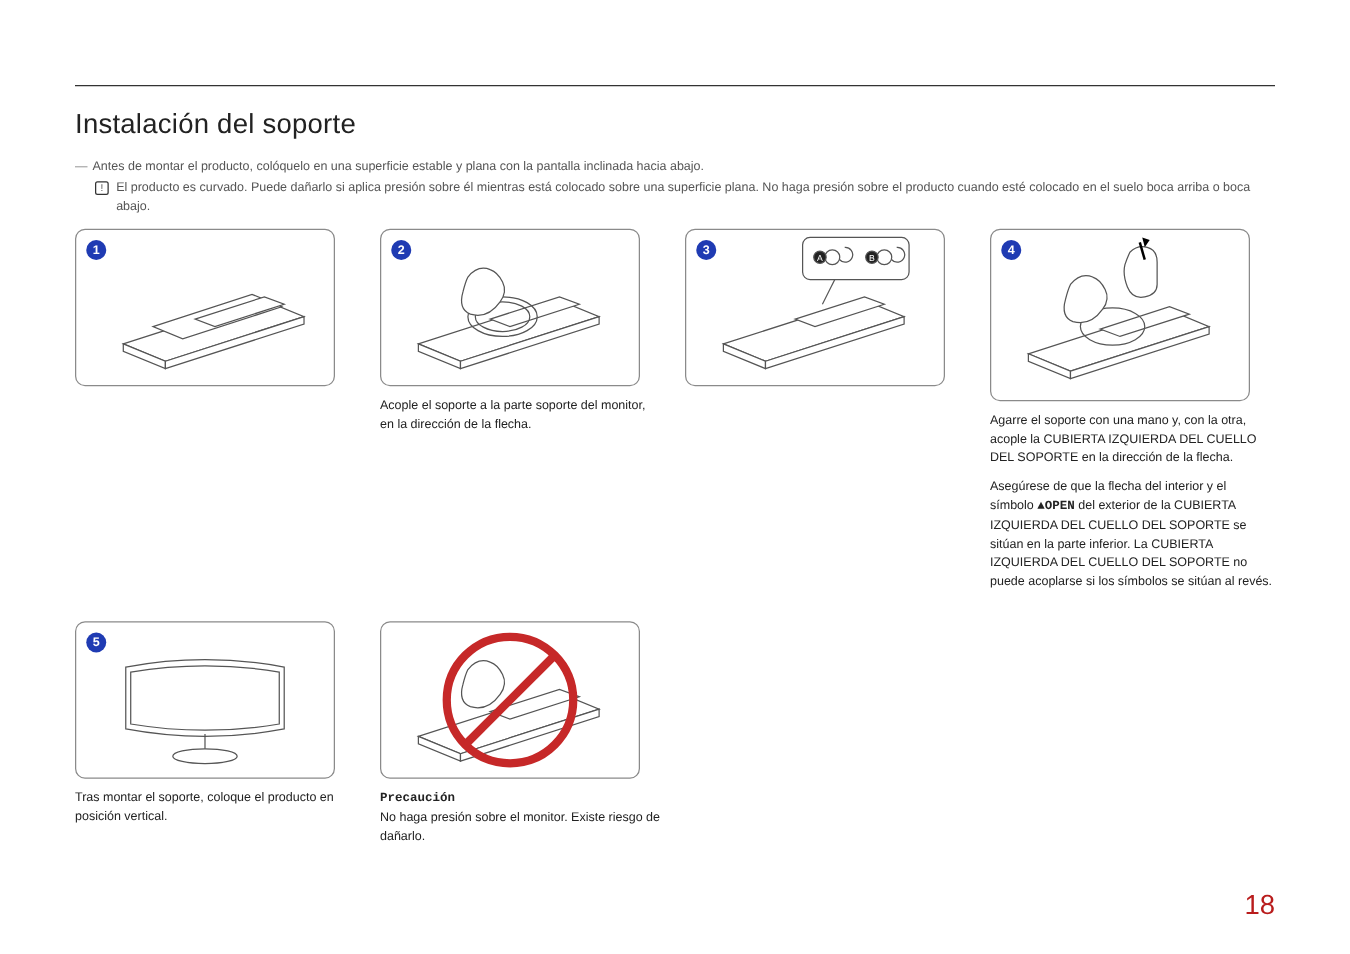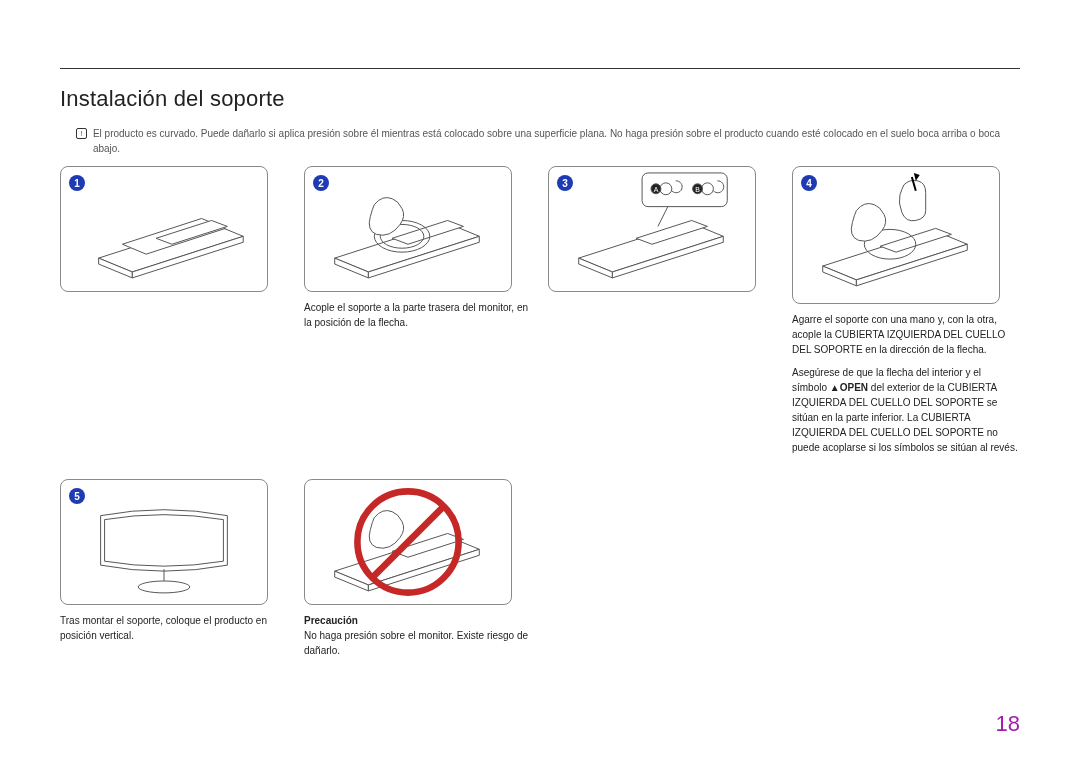--- a/index.html
+++ b/index.html
@@ -11,39 +11,42 @@
   .intro .dash { color: #888; margin-right: 4px; }
   .warn-row { display: flex; align-items: flex-start; margin-top: 2px; }
   .warn-row .tri { width: 11px; height: 11px; display: inline-flex; align-items: center; justify-content: center; border: 1px solid #333; font-size: 8px; line-height: 8px; margin: 2px 6px 0 16px; border-radius: 2px; }
   .grid { display: grid; grid-template-columns: repeat(4, 226px); column-gap: 18px; margin-top: 10px; }
   .cell { display: flex; flex-direction: column; }
   .figure { position: relative; width: 208px; height: 126px; border: 1px solid #8a8a8a; border-radius: 8px; background: #fff; margin-bottom: 8px; }
   .figure.tall { height: 138px; }
   .badge { position: absolute; top: 8px; left: 8px; width: 16px; height: 16px; border-radius: 50%; background: #1f3bb3; color: #fff; font-size: 10px; display: flex; align-items: center; justify-content: center; font-weight: bold; }
   .desc { font-size: 10px; line-height: 1.5; color: #222; }
   .desc .note { color: #888; font-size: 9.5px; display: block; margin-top: 6px; }
-  .desc strong { font-weight: 700; }
+  .desc strong { font-weight: 700; font-family: Liberation Mono, monospace; }
   .row2 { margin-top: 24px; }
-  .page-num { position: absolute; right: 60px; bottom: 26px; font-size: 22px; color: #a21caf; font-weight: 300; }
+  .page-num { position: absolute; right: 60px; bottom: 26px; font-size: 22px; color: #b91c1c; font-weight: 300; }
 
   .mini-badge { width: 12px; height: 12px; border-radius: 50%; background: #222; color: #fff; display: inline-flex; align-items: center; justify-content: center; font-size: 8px; margin: 0 2px; vertical-align: middle; }
 
   
   .prohibit { position: absolute; left: 50%; top: 50%; width: 110px; height: 110px; margin-left: -55px; margin-top: -55px; }
   .prohibit svg { width: 100%; height: 100%; }
 </style>
 </head>
 <body>
 
 <div class="page">
   <div class="rule"></div>
 
   <h2 class="title">Instalación del soporte</h2>
 
   <div class="intro">
+    <div>
+      <span class="dash">―</span><span>Antes de montar el producto, colóquelo en una superficie estable y plana con la pantalla inclinada hacia abajo.</span>
+    </div>
     <div class="warn-row">
       <span class="tri">!</span>
       <span>El producto es curvado. Puede dañarlo si aplica presión sobre él mientras está colocado sobre una superficie plana. No haga presión sobre el producto cuando esté colocado en el suelo boca arriba o boca abajo.</span>
     </div>
   </div>
 
   <div class="grid">
 
     <div class="cell">
       <div class="figure">
@@ -73,21 +76,21 @@
             <polygon points="88,72 144,54 160,60 104,78"></polygon>
 
             <ellipse cx="98" cy="70" rx="28" ry="16" fill="none"></ellipse>
             <ellipse cx="98" cy="70" rx="22" ry="12" fill="none"></ellipse>
 
             <path d="M70 38 q8 -10 18 -6 q6 2 10 10 q4 8 -2 16 q-10 14 -24 10 q-10 -4 -6 -18 q2 -8 4 -12 z" fill="#fff"></path>
           </g>
         </svg>
       </div>
       <div class="desc">
-        <span>Acople el soporte a la parte trasera del monitor, en la posición de la flecha.</span>
+        <span>Acople el soporte a la parte soporte del monitor, en la dirección de la flecha.</span>
       </div>
     </div>
 
     <div class="cell">
       <div class="figure">
         <span class="badge">3</span>
         <svg viewBox="0 0 208 126" style="position:absolute;inset:0">
           <g stroke="#555" stroke-width="1" fill="#fff">
             <polygon points="30,92 142,56 176,70 64,106"></polygon>
             <polygon points="30,92 64,106 64,112 30,98"></polygon>

